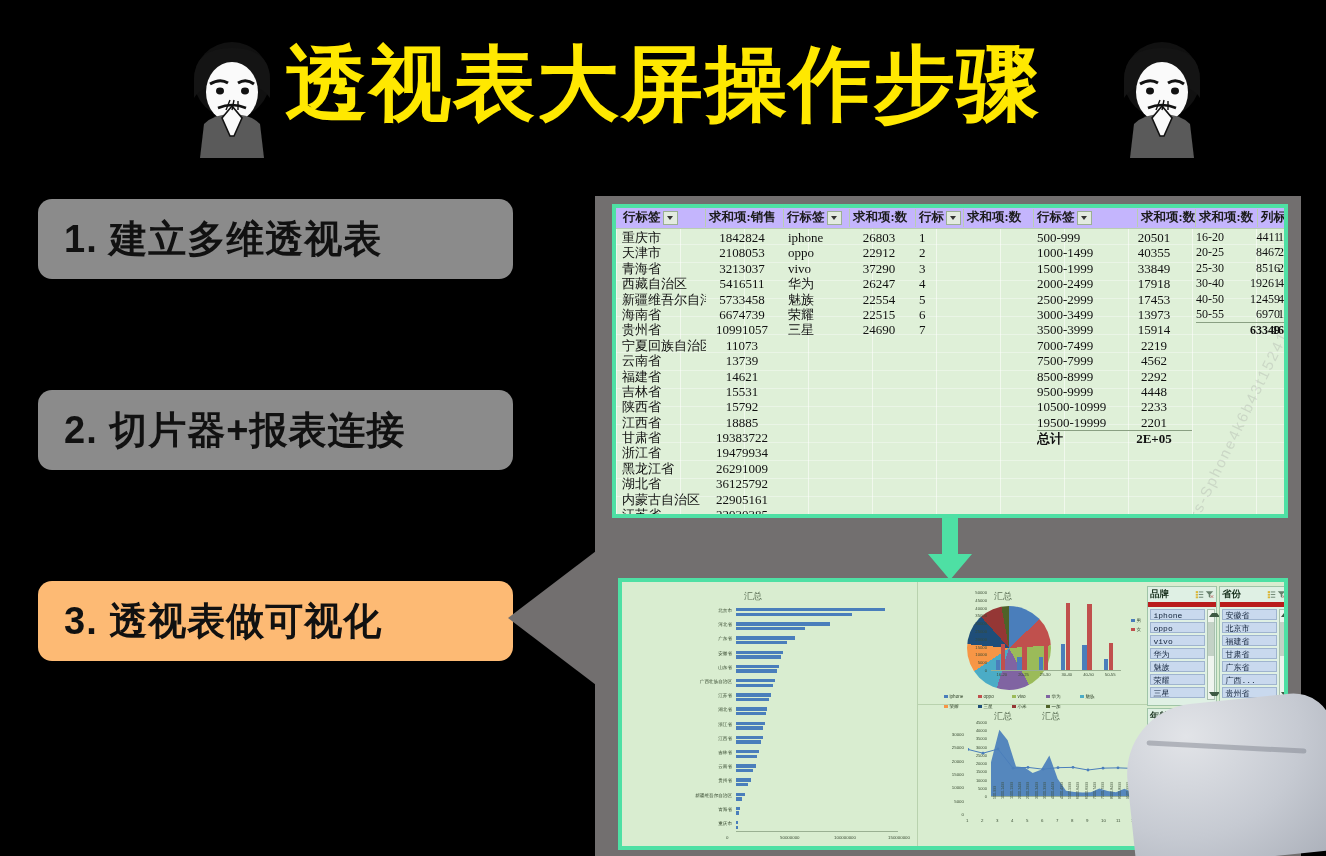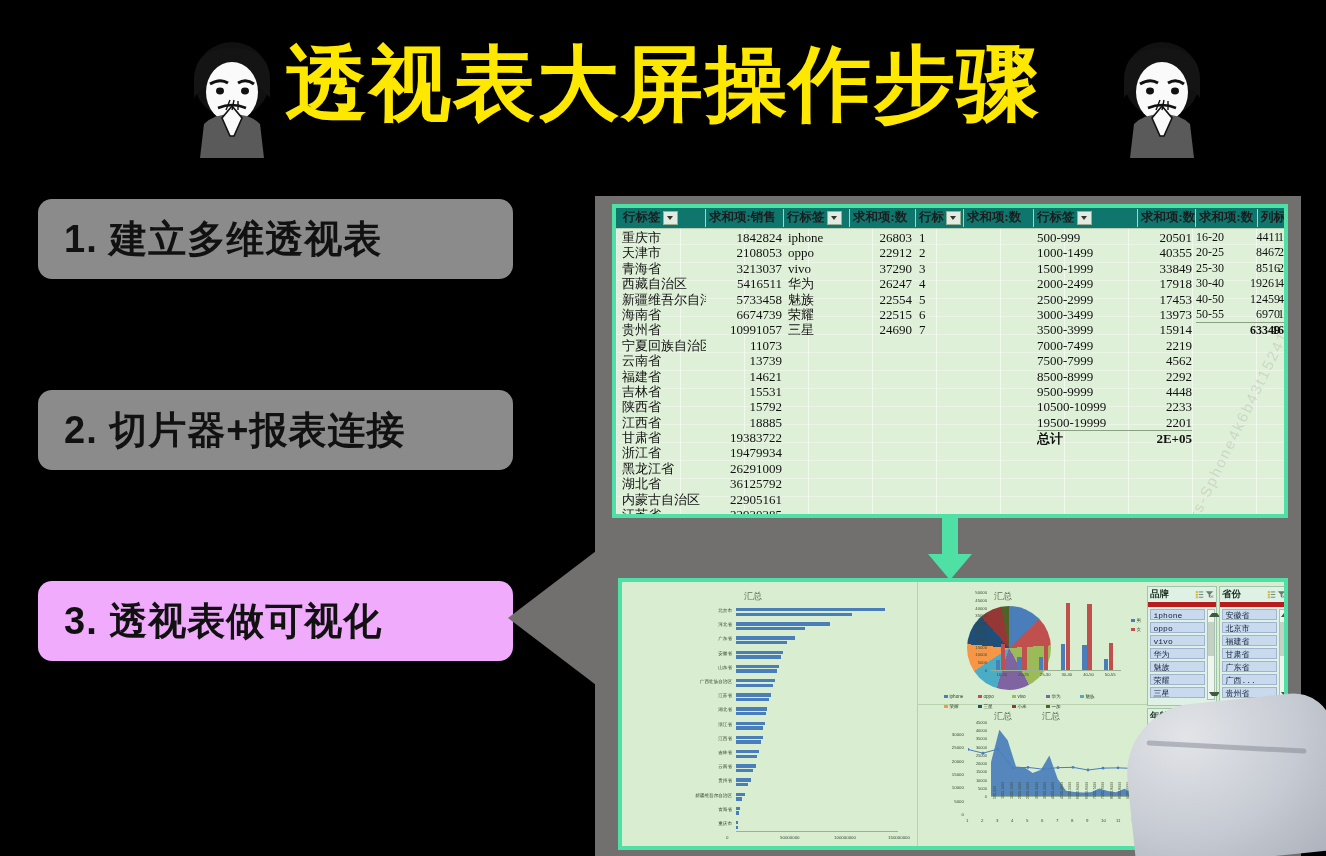--- a/index.html
+++ b/index.html
@@ -17,53 +17,53 @@
   .meme{position:absolute;top:26px;width:112px;height:118px;}
   .meme.left{left:176px;}
   .meme.right{left:1106px;}
 
   
   .step{position:absolute;left:38px;width:475px;height:80px;border-radius:14px;
     display:flex;align-items:center;padding-left:26px;box-sizing:border-box;
     font-size:38px;font-weight:bold;color:#111;letter-spacing:1px;
     font-family:"Liberation Sans","DejaVu Sans",sans-serif;}
   .step.gray{background:#8b8b8b;}
-  .step.cream{background:#f0abfc;}
+  .step.cream{background:#fdba74;}
   #step1{top:199px;}
   #step2{top:390px;}
   #step3{top:581px;}
 
   
   #gray-panel{position:absolute;left:595px;top:196px;width:706px;height:660px;background:#726f6f;}
   #gray-arrow-left{position:absolute;left:508px;top:548px;width:0;height:0;
     border-top:70px solid transparent;border-bottom:70px solid transparent;
     border-right:92px solid #726f6f;}
 
   
   #sheet-panel{position:absolute;left:612px;top:204px;width:676px;height:314px;
     background:#dff0d8;border:4px solid #4ee0a4;box-sizing:border-box;overflow:hidden;}
   .sheet-inner{position:relative;width:100%;height:100%;background:#dff0d8;}
   .sheet-grid{position:absolute;inset:0;
     background-image:
       linear-gradient(to right, rgba(255,255,255,.55) 1px, transparent 1px),
       linear-gradient(to bottom, rgba(255,255,255,.35) 1px, transparent 1px);
     background-size:64px 18px;}
-  .hdr-row{position:absolute;left:0;top:0;height:20px;width:100%;background:#0f766e;
+  .hdr-row{position:absolute;left:0;top:0;height:20px;width:100%;background:#c4b5fd;
     border-bottom:1px solid #b9cdb2;}
   .hcell{position:absolute;top:1px;height:18px;font-size:12.5px;font-weight:bold;color:#1c1c1c;
     font-family:"Liberation Serif","DejaVu Serif",serif;white-space:nowrap;overflow:hidden;
     border-right:1px solid #b9cdb2;padding-left:3px;box-sizing:border-box;}
   .drop{display:inline-block;width:13px;height:12px;background:#e3ebe0;border:1px solid #9bb093;
     vertical-align:middle;position:relative;margin-left:2px;}
   .drop:after{content:"";position:absolute;left:3px;top:4px;border-left:3px solid transparent;
     border-right:3px solid transparent;border-top:4px solid #333;}
   .col{position:absolute;top:22px;font-size:13px;color:#111;
     font-family:"Liberation Serif","DejaVu Serif",serif;white-space:nowrap;}
   .col div{height:15.4px;line-height:15.4px;overflow:hidden;}
-  .col.num div{text-align:right;}
+  .col.num div{text-align:center;}
   .tot{border-top:1px solid #8aa083;font-weight:bold;}
   #watermark{position:absolute;right:8px;top:120px;font-size:15px;color:rgba(150,150,150,.28);
     transform:rotate(-64deg);transform-origin:right top;white-space:nowrap;
     letter-spacing:2px;font-family:"Liberation Sans",sans-serif;}
 
   
   #callout{position:absolute;left:749px;top:338px;width:412px;height:66px;background:#000;
     border:3px solid #ffe800;box-sizing:border-box;display:flex;align-items:center;
     justify-content:center;}
   #callout span{font-size:41px;font-weight:bold;color:#ffe800;letter-spacing:2px;

